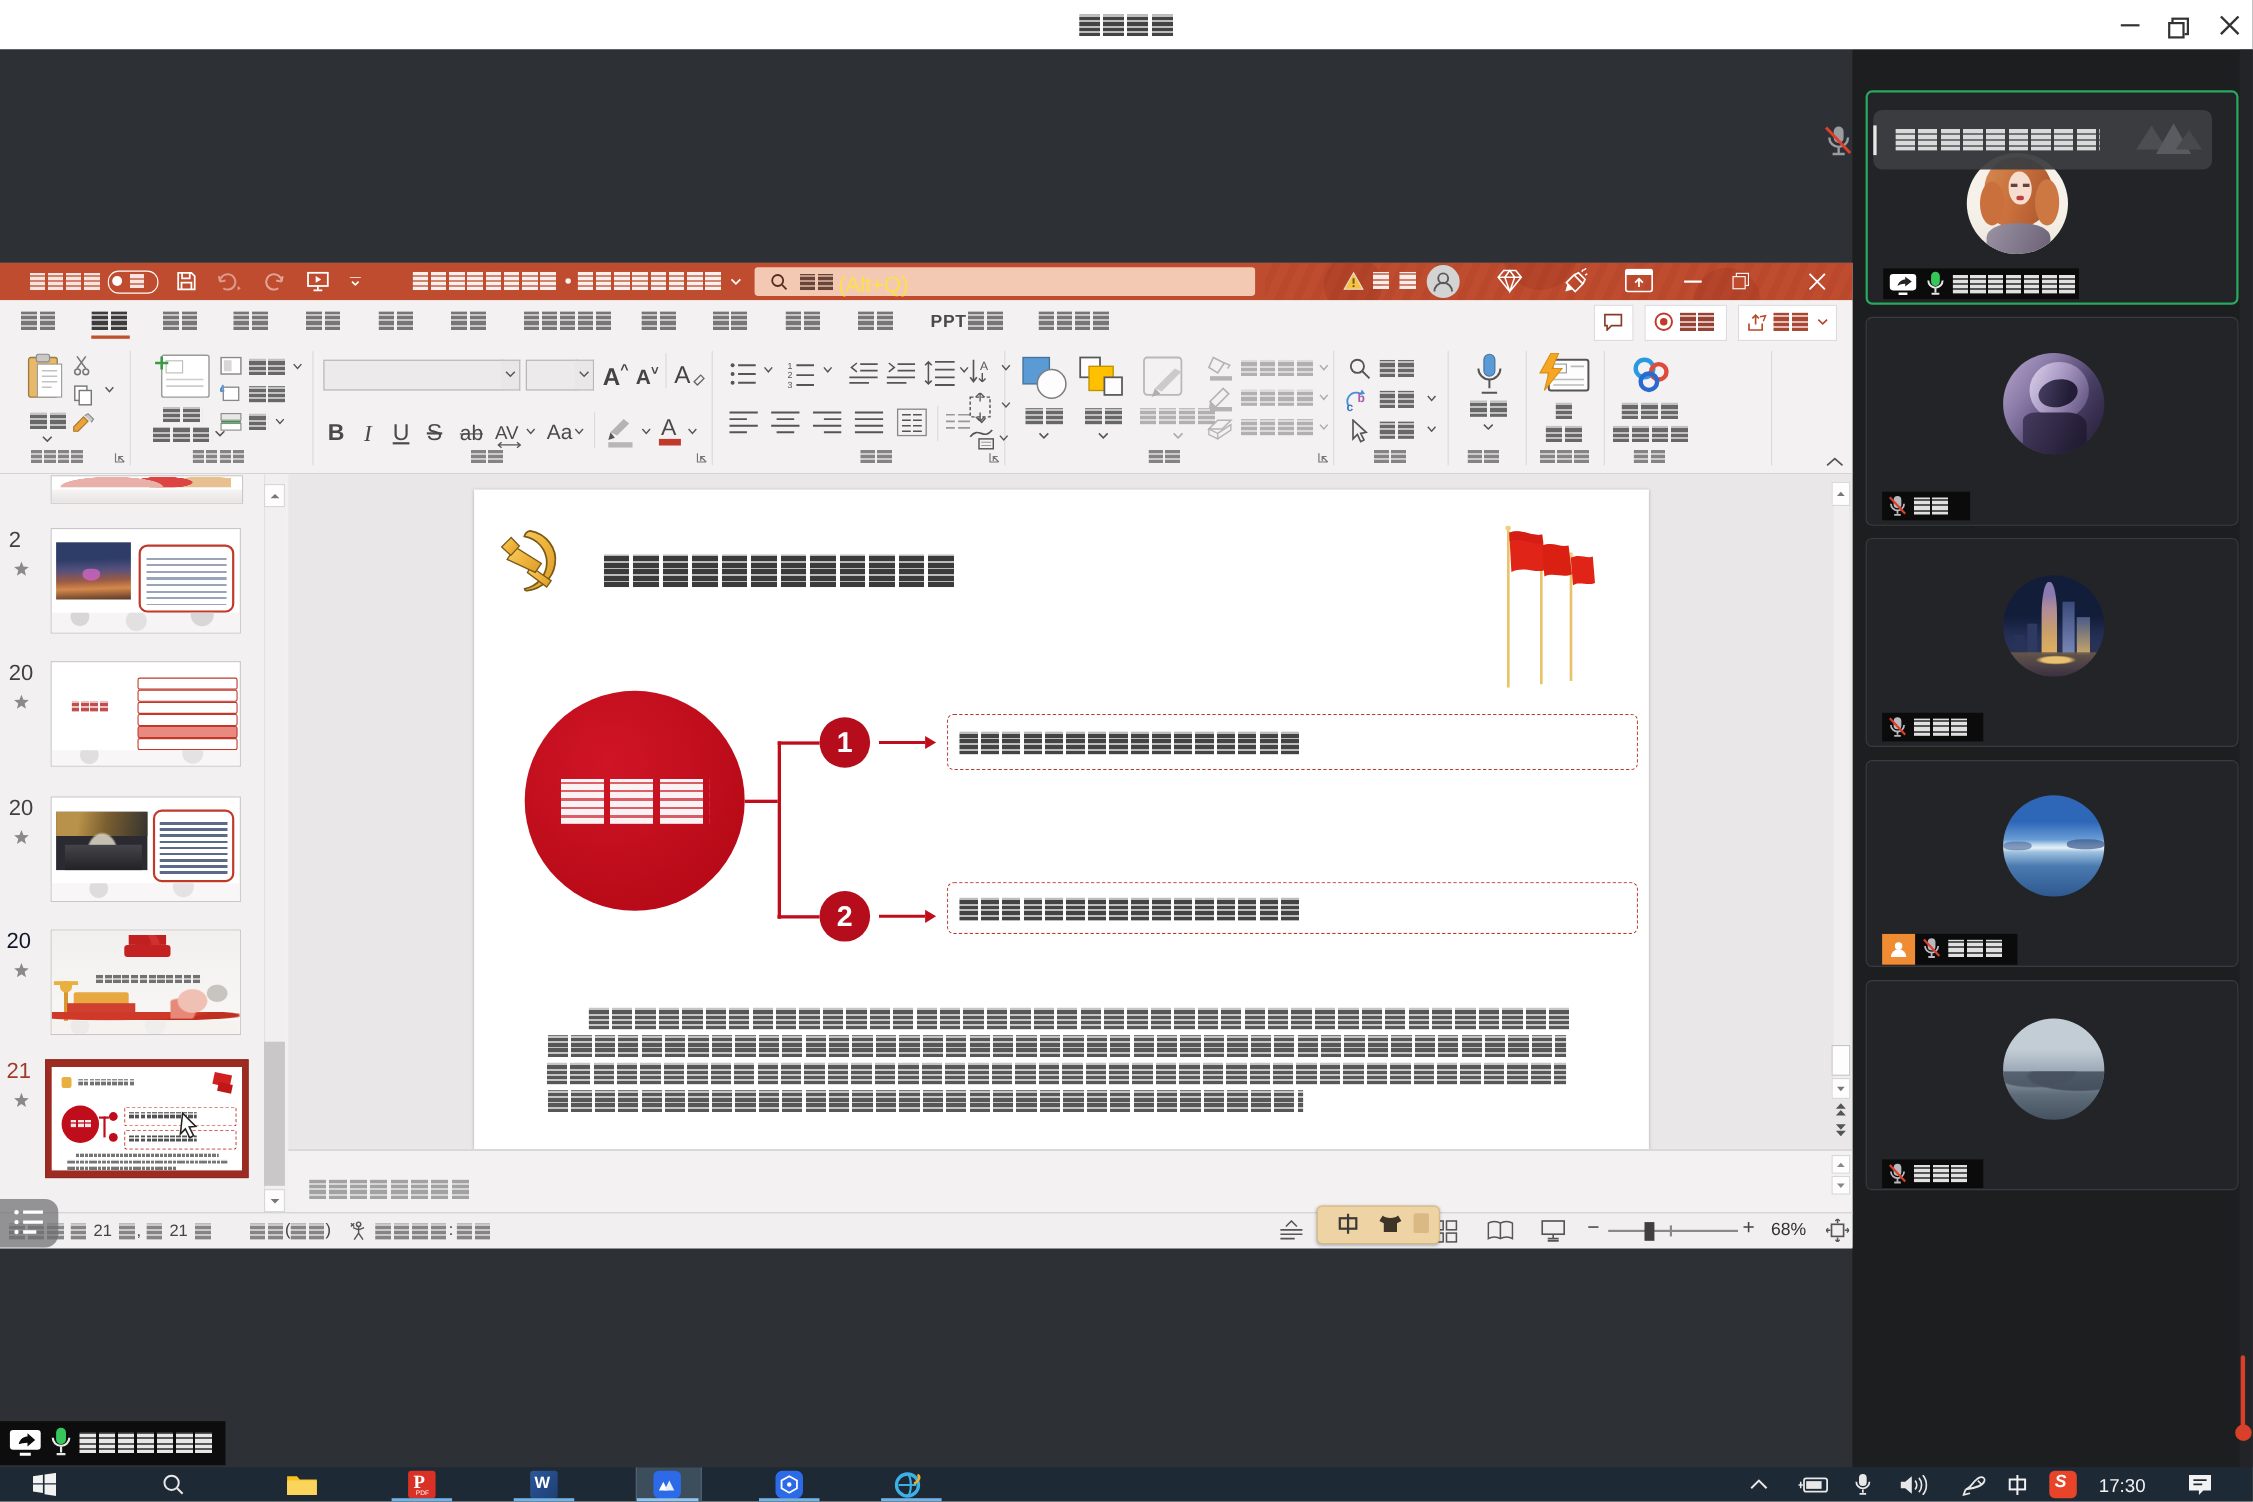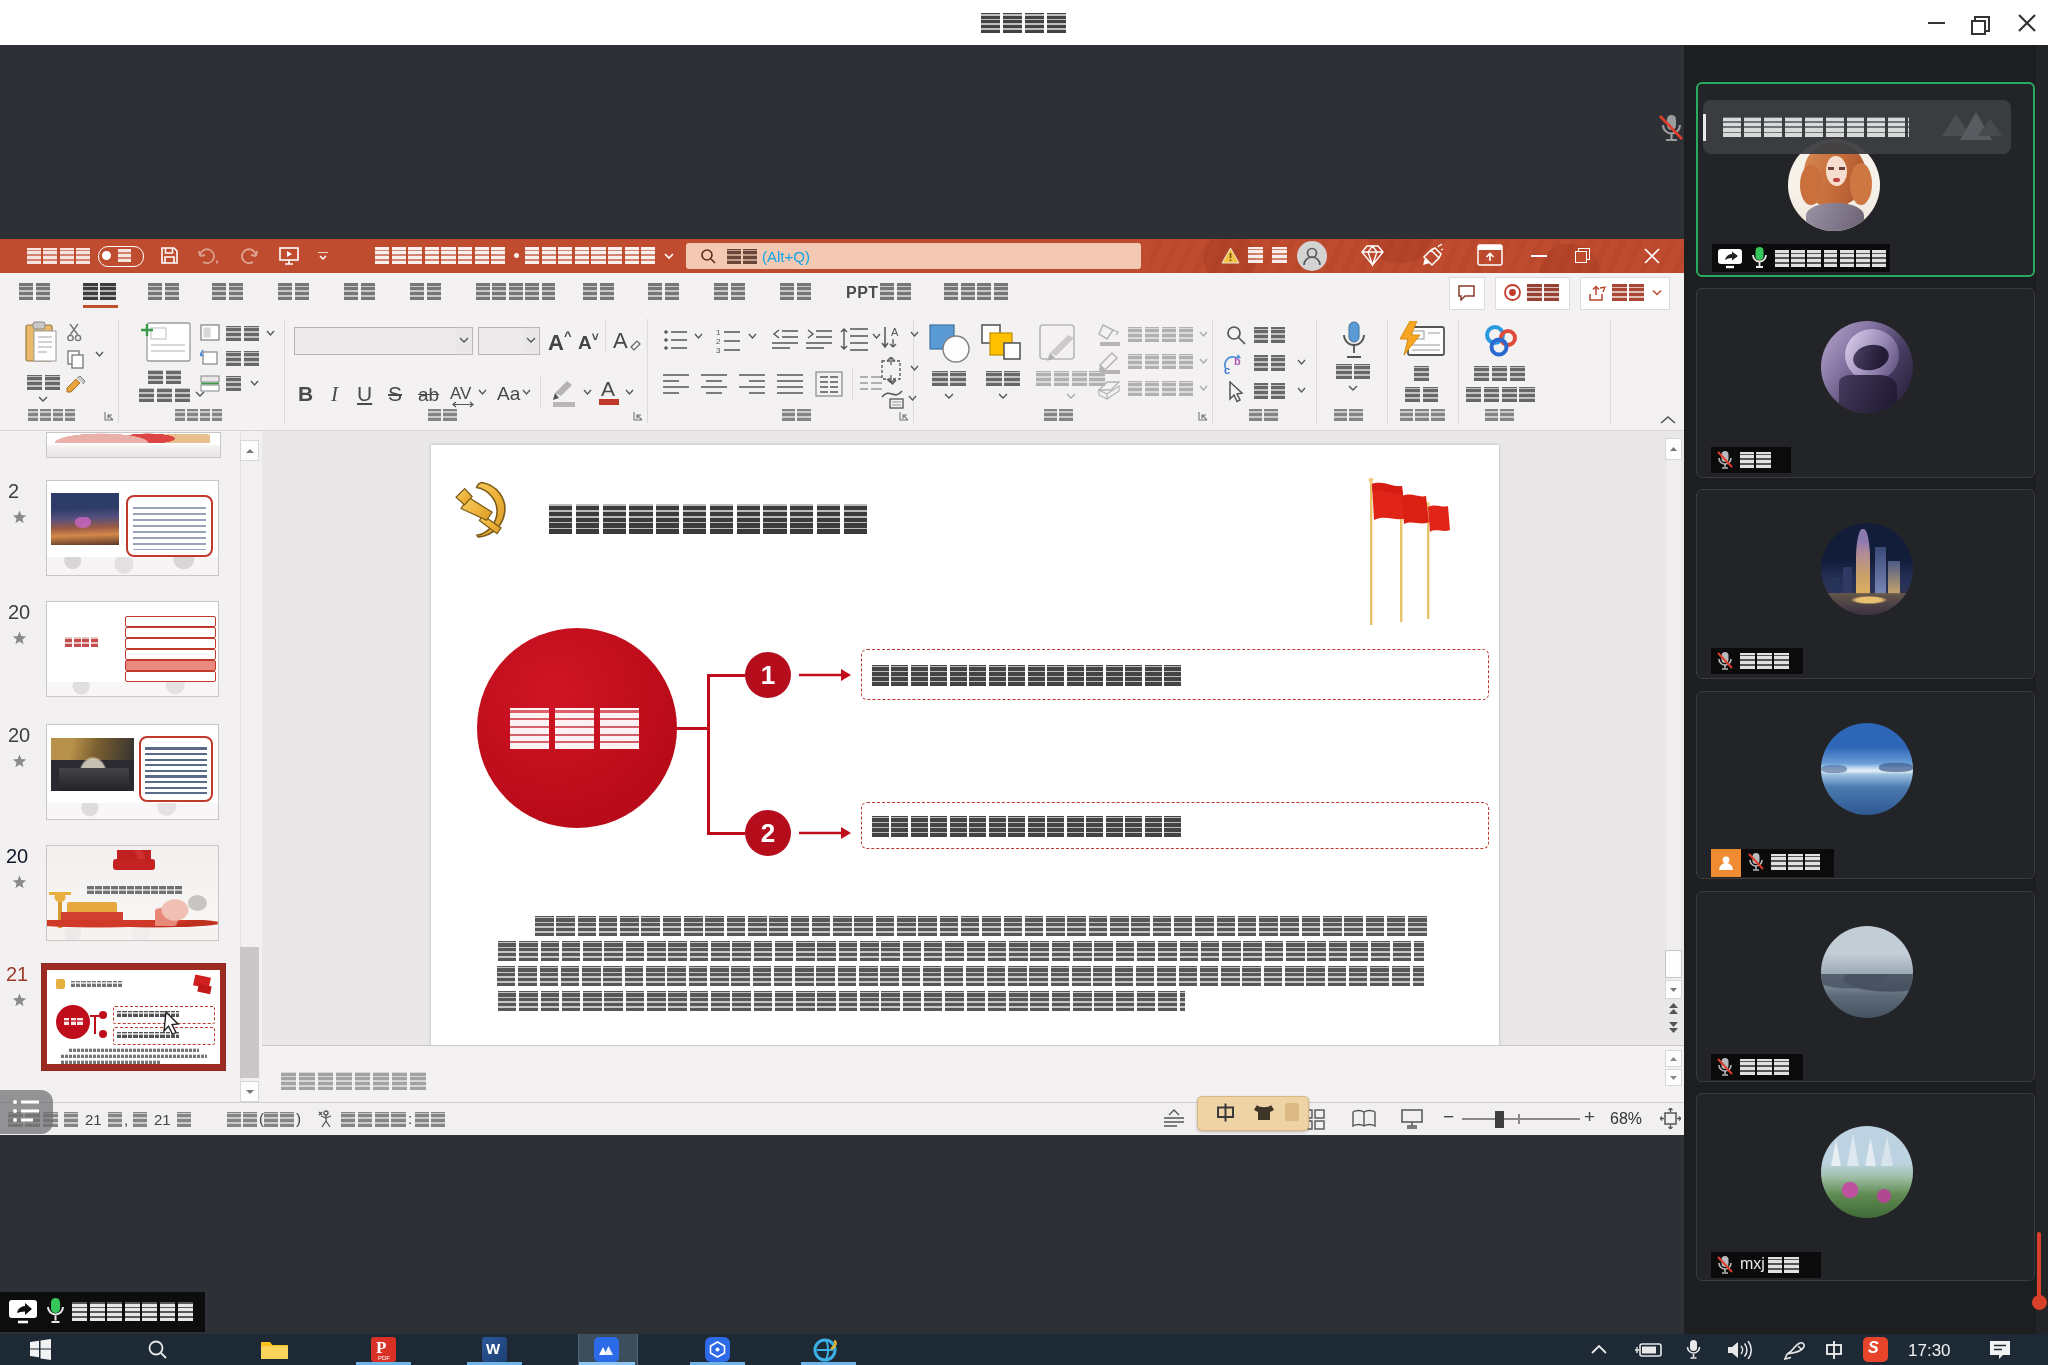--- a/index.html
+++ b/index.html
@@ -126,39 +126,20 @@
     <div class="abs" style="left:14px;top:162px;width:92px;height:26px;background:rgba(8,8,8,.88);"></div>
     <svg class="abs" style="left:19px;top:165px;" width="18" height="20" viewBox="0 0 18 20">
         <rect x="5.5" y="1" width="7" height="11" rx="3.5" fill="#b8babd"></rect>
         <path d="M3 8a6 6 0 0 0 12 0" fill="none" stroke="#b8babd" stroke-width="1.6"></path>
         <path d="M9 14v3M6 18h6" stroke="#b8babd" stroke-width="1.6"></path>
         <path d="M2 2l14 15" stroke="#e03e2d" stroke-width="2"></path>
       </svg>
     <div class="zh zw" style="left:43px;top:167px;width:50px;height:16px;--p:17px;--g:2.4px;--c:rgba(255,255,255,.88);"></div>
   </div>
 
-  <div class="abs" style="left:12px;top:1048px;width:339px;height:188px;background:#232427;border:1px solid #3a3b3e;border-radius:6px;box-sizing:border-box;overflow:hidden;">
-    <div class="abs" style="left:124px;top:32px;width:92px;height:92px;border-radius:50%;overflow:hidden;background:linear-gradient(#bdd3e2 0 40%,#9fc0a8 55%,#5f8a50 75%,#3f6a38 100%);">
-      <div class="abs" style="left:10px;top:14px;width:10px;height:26px;background:#e8eef2;clip-path:polygon(50% 0,100% 100%,0 100%);"></div>
-      <div class="abs" style="left:26px;top:8px;width:12px;height:32px;background:#dde8ee;clip-path:polygon(50% 0,100% 100%,0 100%);"></div>
-      <div class="abs" style="left:44px;top:12px;width:11px;height:28px;background:#e4ecf1;clip-path:polygon(50% 0,100% 100%,0 100%);"></div>
-      <div class="abs" style="left:60px;top:10px;width:12px;height:30px;background:#d8e4ec;clip-path:polygon(50% 0,100% 100%,0 100%);"></div>
-      <div class="abs" style="left:14px;top:52px;width:30px;height:24px;background:radial-gradient(circle, #c050a0 0 40%, transparent 45%);"></div>
-      <div class="abs" style="left:50px;top:60px;width:26px;height:20px;background:radial-gradient(circle, #b04890 0 40%, transparent 45%);"></div>
-    </div>
-    <div class="abs" style="left:14px;top:158px;width:110px;height:26px;background:rgba(8,8,8,.88);"></div>
-    <svg class="abs" style="left:19px;top:161px;" width="18" height="20" viewBox="0 0 18 20">
-        <rect x="5.5" y="1" width="7" height="11" rx="3.5" fill="#b8babd"></rect>
-        <path d="M3 8a6 6 0 0 0 12 0" fill="none" stroke="#b8babd" stroke-width="1.6"></path>
-        <path d="M9 14v3M6 18h6" stroke="#b8babd" stroke-width="1.6"></path>
-        <path d="M2 2l14 15" stroke="#e03e2d" stroke-width="2"></path>
-      </svg>
-    <div class="abs" style="left:43px;top:161px;font-size:16px;color:rgba(255,255,255,.92);">mxj</div>
-    <div class="zh zw" style="left:71px;top:163px;width:33px;height:16px;--p:16.5px;--g:2.4px;--c:rgba(255,255,255,.88);"></div>
-  </div>
 
   <div class="abs" style="left:353px;top:1187px;width:4px;height:70px;background:#d8402a;border-radius:2px;"></div>
   <div class="abs" style="left:348px;top:1250px;width:15px;height:15px;border-radius:50%;background:#d8402a;"></div>
 </div>
 
 <svg class="abs" style="left:1656px;top:112px;" width="30" height="32" viewBox="0 0 30 32">
     <rect x="11" y="3" width="9" height="15" rx="4.5" fill="#9a9c9f"></rect>
     <path d="M7 13a8.5 8.5 0 0 0 17 0" fill="none" stroke="#9a9c9f" stroke-width="2.2"></path>
     <path d="M15.5 22v5M10 28h11" stroke="#9a9c9f" stroke-width="2.2"></path>
     <path d="M4 4l22 23" stroke="#e03e2d" stroke-width="2.6"></path>
@@ -208,21 +189,21 @@
 <svg class="abs" style="left:663px;top:252px;" width="12" height="9" viewBox="0 0 12 9">
     <path d="M2 2l4 4 4-4" fill="none" stroke="#fff" stroke-width="1.6"></path>
   </svg>
 
 <div class="abs" style="left:686px;top:243px;width:455px;height:26px;background:#f3c9b4;border-radius:3px;"></div>
 <svg class="abs" style="left:700px;top:248px;" width="17" height="17" viewBox="0 0 17 17">
     <circle cx="7" cy="7" r="5" fill="none" stroke="#5a2a1a" stroke-width="1.6"></circle>
     <path d="M11 11l4 4" stroke="#5a2a1a" stroke-width="1.6"></path>
   </svg>
 <div class="zh" style="left:727px;top:249px;width:33px;height:15px;--p:16.5px;--g:2.5px;--c:rgba(70,35,25,.8);"></div>
-<div class="abs" style="left:762px;top:248px;font-size:15px;color:#0ea5e9;">(Alt+Q)</div>
+<div class="abs" style="left:762px;top:248px;font-size:20px;color:#fde047;">(Alt+Q)</div>
 
 <svg class="abs" style="left:1221px;top:247px;" width="19" height="17" viewBox="0 0 19 17">
     <path d="M9.5 1 L18 16 H1z" fill="#f6c244" stroke="#e8e2da" stroke-width="1"></path>
     <path d="M9.5 6v5" stroke="#7a5a10" stroke-width="1.8"></path>
     <circle cx="9.5" cy="13.2" r="1" fill="#7a5a10"></circle>
   </svg>
 <div class="zh" style="left:1248px;top:247px;width:18px;height:16px;--p:18px;--g:3px;--c:rgba(255,255,255,.9);"></div>
 <div class="zh" style="left:1272px;top:247px;width:18px;height:16px;--p:18px;--g:3px;--c:rgba(255,255,255,.9);"></div>
 <div class="abs" style="left:1297px;top:241px;width:30px;height:30px;border-radius:50%;background:#d3d3d3;"></div>
 <svg class="abs" style="left:1297px;top:241px;" width="30" height="30" viewBox="0 0 30 30">

